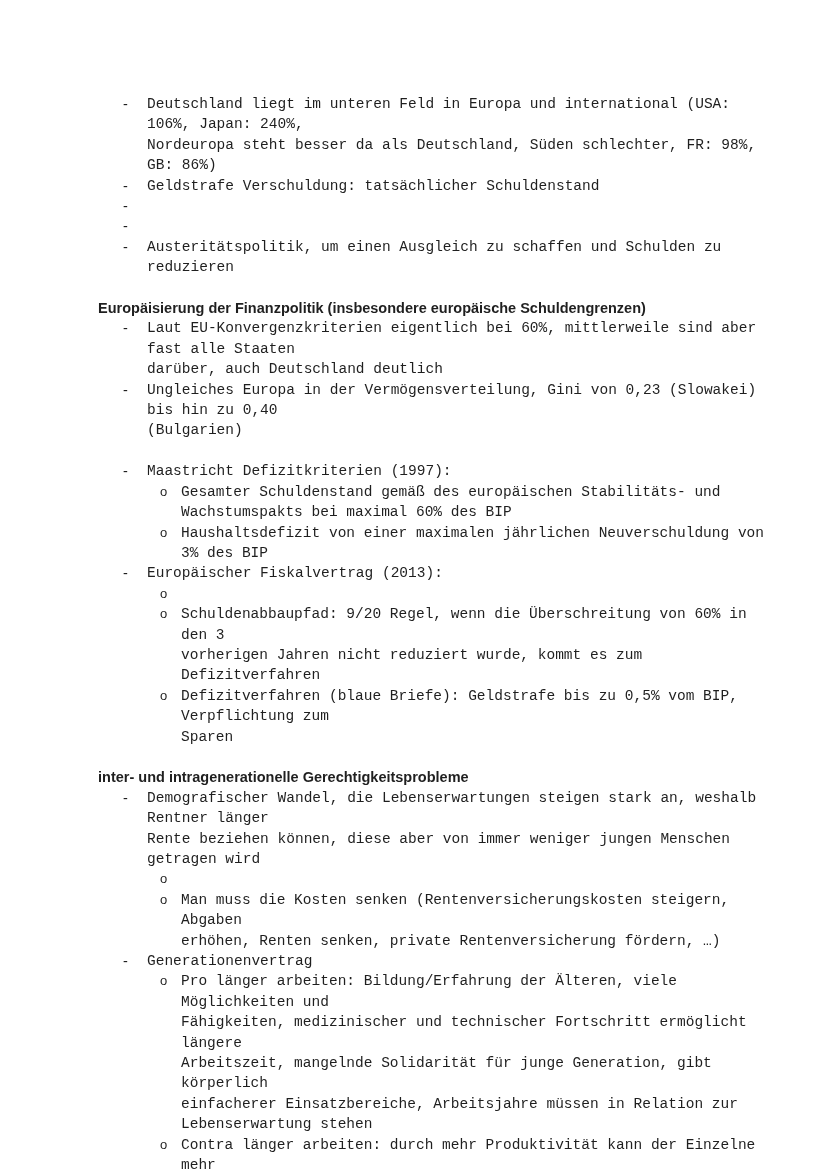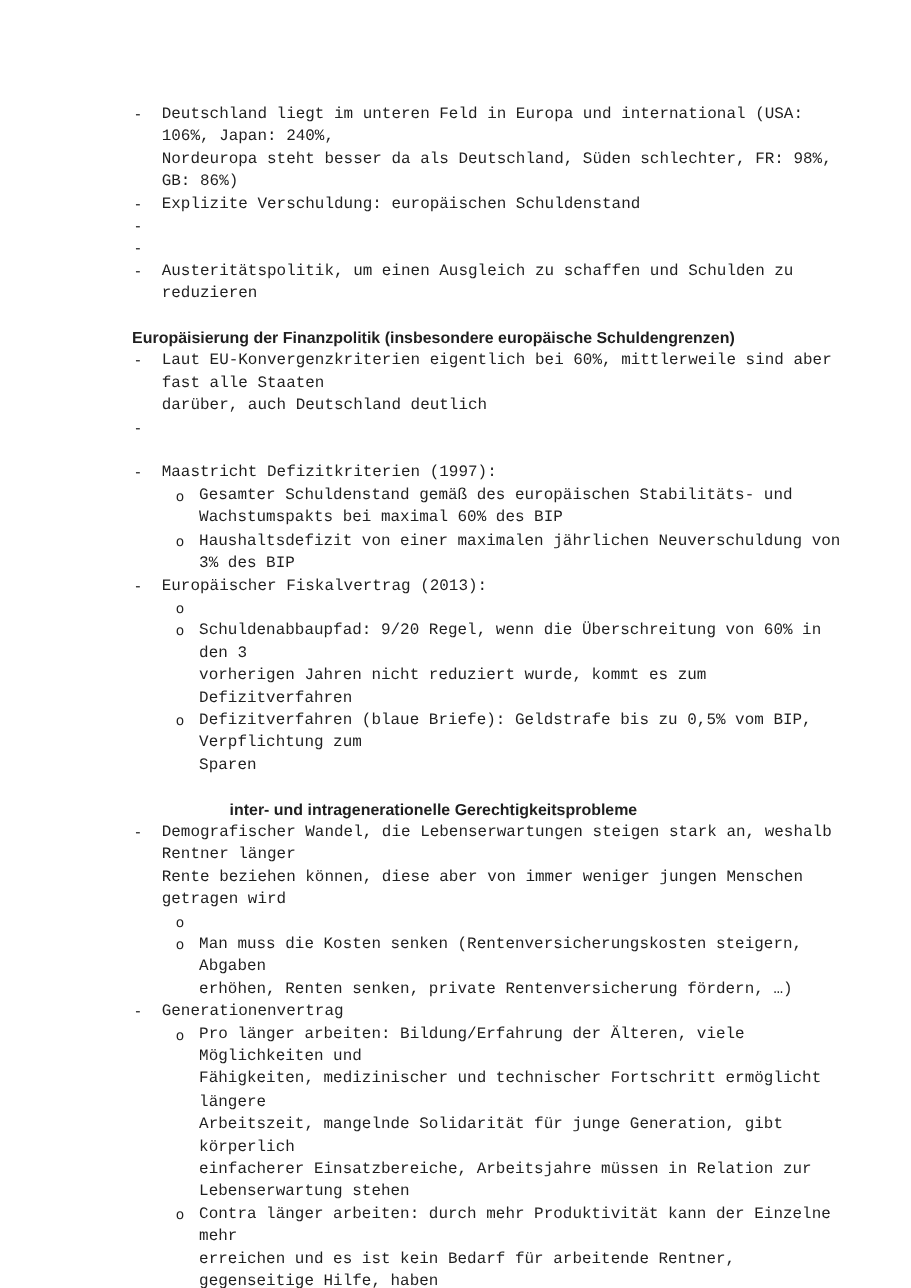--- a/index.html
+++ b/index.html
@@ -15,25 +15,24 @@
     overflow: hidden;
     font-family: "Liberation Sans", sans-serif;
     color: #1f1f1f;
   }
   .content {
     padding-top: 94px;
     font-size: 14.5px;
     line-height: 20.4px;
   }
   .heading {
-    margin-left: 50px;
+    margin-left: 98px;
     margin-right: 90px;
     margin-top: 20.4px;
     font-weight: bold;
-    text-align: center;
   }
   .li {
     display: flex;
     align-items: flex-start;
   }
   .li .txt {
     white-space: pre-line;
     font-family: Liberation Mono, monospace;
   }
   .lvl1 { margin-left: 123px; margin-right: 60px; }
@@ -47,40 +46,42 @@
 
 <div class="page">
   <div class="content">
       <div class="li lvl1">
         <span class="marker">-</span>
         <span class="txt">Deutschland liegt im unteren Feld in Europa und international (USA: 106%, Japan: 240%,
 Nordeuropa steht besser da als Deutschland, Süden schlechter, FR: 98%, GB: 86%)</span>
       </div>
       <div class="li lvl1">
         <span class="marker">-</span>
-        <span class="txt">Explizite Verschuldung: europäischen Schuldenstand</span>
+        <span class="txt">Geldstrafe Verschuldung: tatsächlicher Schuldenstand</span>
       </div>
       <div class="li lvl1">
         <span class="marker">-</span>
       </div>
       <div class="li lvl1">
         <span class="marker">-</span>
       </div>
       <div class="li lvl1">
         <span class="marker">-</span>
         <span class="txt">Austeritätspolitik, um einen Ausgleich zu schaffen und Schulden zu reduzieren</span>
       </div>
       <div class="heading">Europäisierung der Finanzpolitik (insbesondere europäische Schuldengrenzen)</div>
       <div class="li lvl1">
         <span class="marker">-</span>
         <span class="txt">Laut EU-Konvergenzkriterien eigentlich bei 60%, mittlerweile sind aber fast alle Staaten
 darüber, auch Deutschland deutlich</span>
       </div>
       <div class="li lvl1">
         <span class="marker">-</span>
+        <span class="txt">Ungleiches Europa in der Vermögensverteilung, Gini von 0,23 (Slowakei) bis hin zu 0,40
+(Bulgarien)</span>
       </div>
       <div class="li lvl1 gap">
         <span class="marker">-</span>
         <span class="txt">Maastricht Defizitkriterien (1997):</span>
       </div>
       <div class="li lvl2">
         <span class="marker">o</span>
         <span class="txt">Gesamter Schuldenstand gemäß des europäischen Stabilitäts- und
 Wachstumspakts bei maximal 60% des BIP</span>
       </div>

